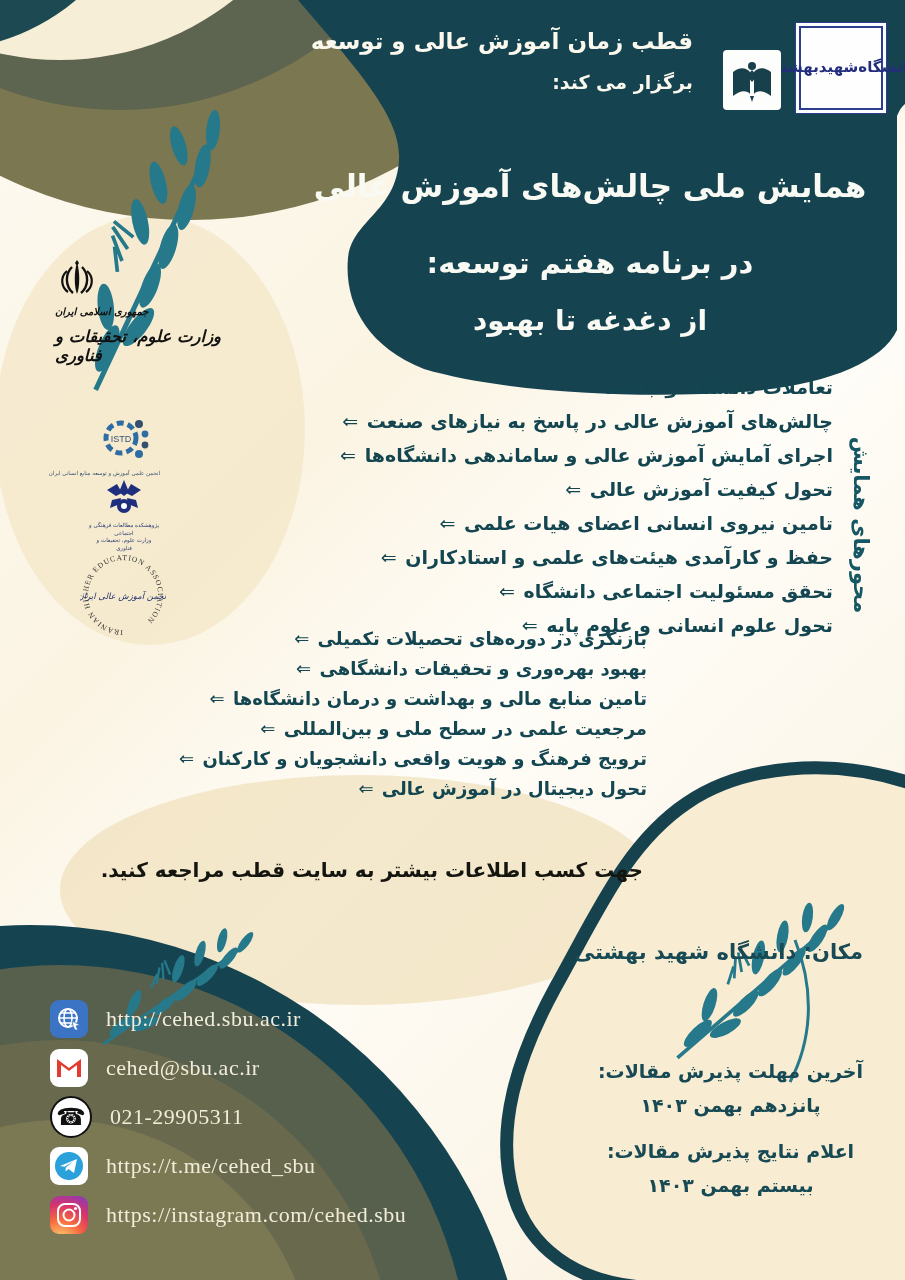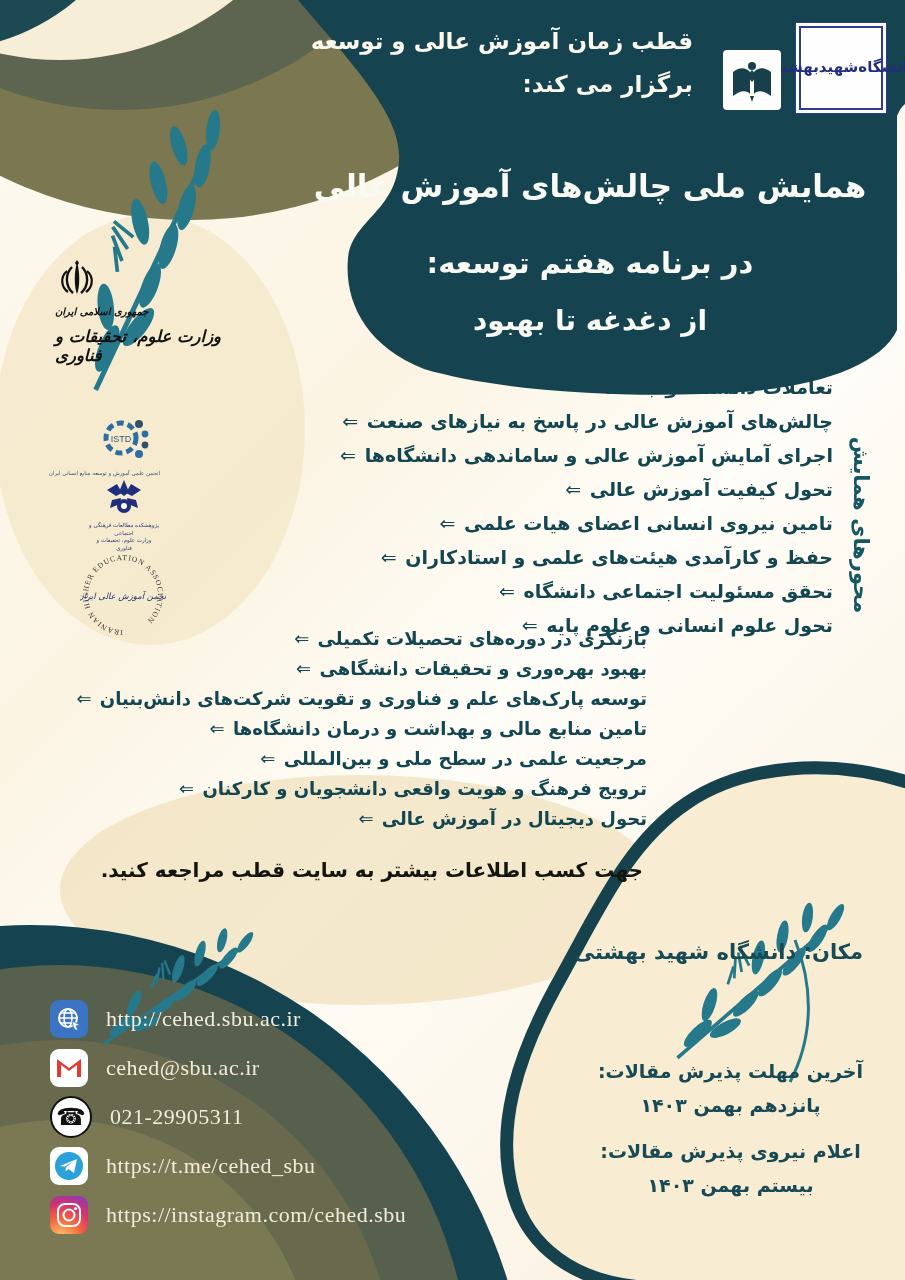--- a/index.html
+++ b/index.html
@@ -6,21 +6,21 @@
   #poster{
     position:relative;width:905px;height:1280px;overflow:hidden;
     background:linear-gradient(135deg,#fdfaf1 0%,#fbf4e3 35%,#fffdf8 55%,#f9efdb 100%);
     font-family:"DejaVu Sans",sans-serif;
   }
   .abs{position:absolute;}
   .bgsvg{position:absolute;left:0;top:0;z-index:0;}
   
   .hdr-txt{right:212px;top:30px;z-index:3;text-align:right;direction:rtl;color:#fbf8ee;font-weight:bold;}
   .hdr-txt .l1{font-size:23px;line-height:1.0;}
-  .hdr-txt .l2{font-size:23px;margin-top:18px;}
+  .hdr-txt .l2{font-size:19px;margin-top:18px;}
   .sbu-logo{right:22px;top:26px;width:80px;height:80px;background:#fefefe;border:2px solid #2b3f8e;
     box-shadow:0 0 0 3px #fefefe,0 0 0 4px #2b3f8e;z-index:3;display:flex;flex-direction:row;
     align-items:center;justify-content:center;direction:rtl;color:#232d7d;font-weight:bold;
     font-size:15px;line-height:1.05;text-align:center;}
   .book-logo{right:124px;top:50px;width:58px;height:60px;background:#fdfdfb;border-radius:4px;z-index:3;
     display:flex;align-items:center;justify-content:center;}
   
   .title{left:310px;top:168px;width:560px;z-index:3;direction:rtl;text-align:center;color:#f8faf3;font-weight:bold;}
   .title .t1{font-size:31px;margin-bottom:42px;}
   .title .t2{font-size:29px;margin-bottom:24px;}
@@ -203,42 +203,41 @@
     <li><span>تحول کیفیت آموزش عالی</span> <span class="arrow">⇐</span></li>
     <li><span>تامین نیروی انسانی اعضای هیات علمی</span> <span class="arrow">⇐</span></li>
     <li><span>حفظ و کارآمدی هیئت‌های علمی و استادکاران</span> <span class="arrow">⇐</span></li>
     <li><span>تحقق مسئولیت اجتماعی دانشگاه</span> <span class="arrow">⇐</span></li>
     <li><span>تحول علوم انسانی و علوم پایه</span> <span class="arrow">⇐</span></li>
   </ul>
 
   <ul class="abs topics g2">
     <li><span>بازنگری در دوره‌های تحصیلات تکمیلی</span> <span class="arrow">⇐</span></li>
     <li><span>بهبود بهره‌وری و تحقیقات دانشگاهی</span> <span class="arrow">⇐</span></li>
-    <li><span>توسعه پارک‌های علم و فناوری و تقویت شرکت‌های دانش‌بنیان</span> <span class="arrow">⇐</span></li>
     <li><span>تامین منابع مالی و بهداشت و درمان دانشگاه‌ها</span> <span class="arrow">⇐</span></li>
     <li><span>مرجعیت علمی در سطح ملی و بین‌المللی</span> <span class="arrow">⇐</span></li>
     <li><span>ترویج فرهنگ و هویت واقعی دانشجویان و کارکنان</span> <span class="arrow">⇐</span></li>
     <li><span>تحول دیجیتال در آموزش عالی</span> <span class="arrow">⇐</span></li>
   </ul>
 
   <div class="abs vlabel">محورهای همایش</div>
 
   <div class="abs note">جهت کسب اطلاعات بیشتر به سایت قطب مراجعه کنید.</div>
 
   <div class="abs schedule">
     <div class="row">مکان: دانشگاه شهید بهشتی</div>
   </div>
 
   <div class="abs deadlines">
     <div class="blk">
       <div>آخرین مهلت پذیرش مقالات:</div>
       <div class="d">پانزدهم بهمن ۱۴۰۳</div>
     </div>
     <div class="blk">
-      <div>اعلام نیروی پذیرش مقالات:</div>
+      <div>اعلام نتایج پذیرش مقالات:</div>
       <div class="d">بیستم بهمن ۱۴۰۳</div>
     </div>
   </div>
 
   <div class="abs contacts">
 
     <div class="c-row">
       <span class="c-ic ic-web">
         <svg width="26" height="26" viewBox="0 0 26 26">
           <circle cx="12" cy="12" r="9" fill="none" stroke="#fff" stroke-width="2"></circle>

